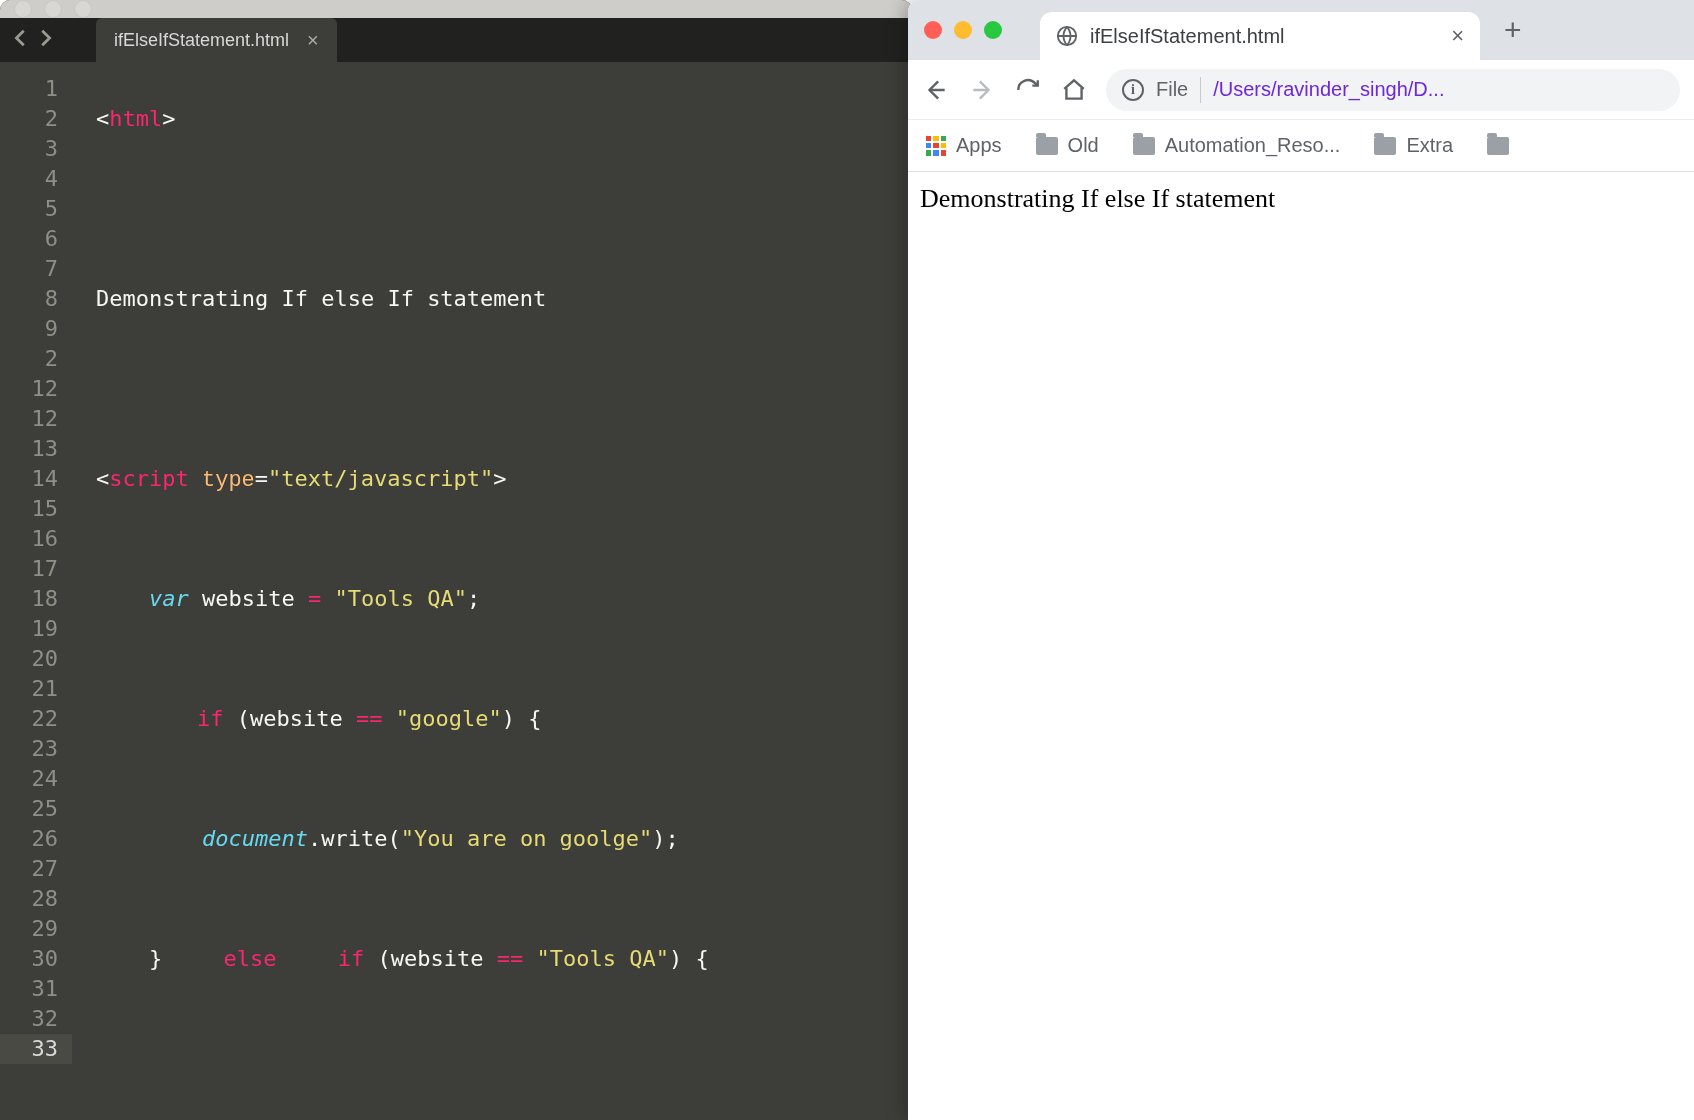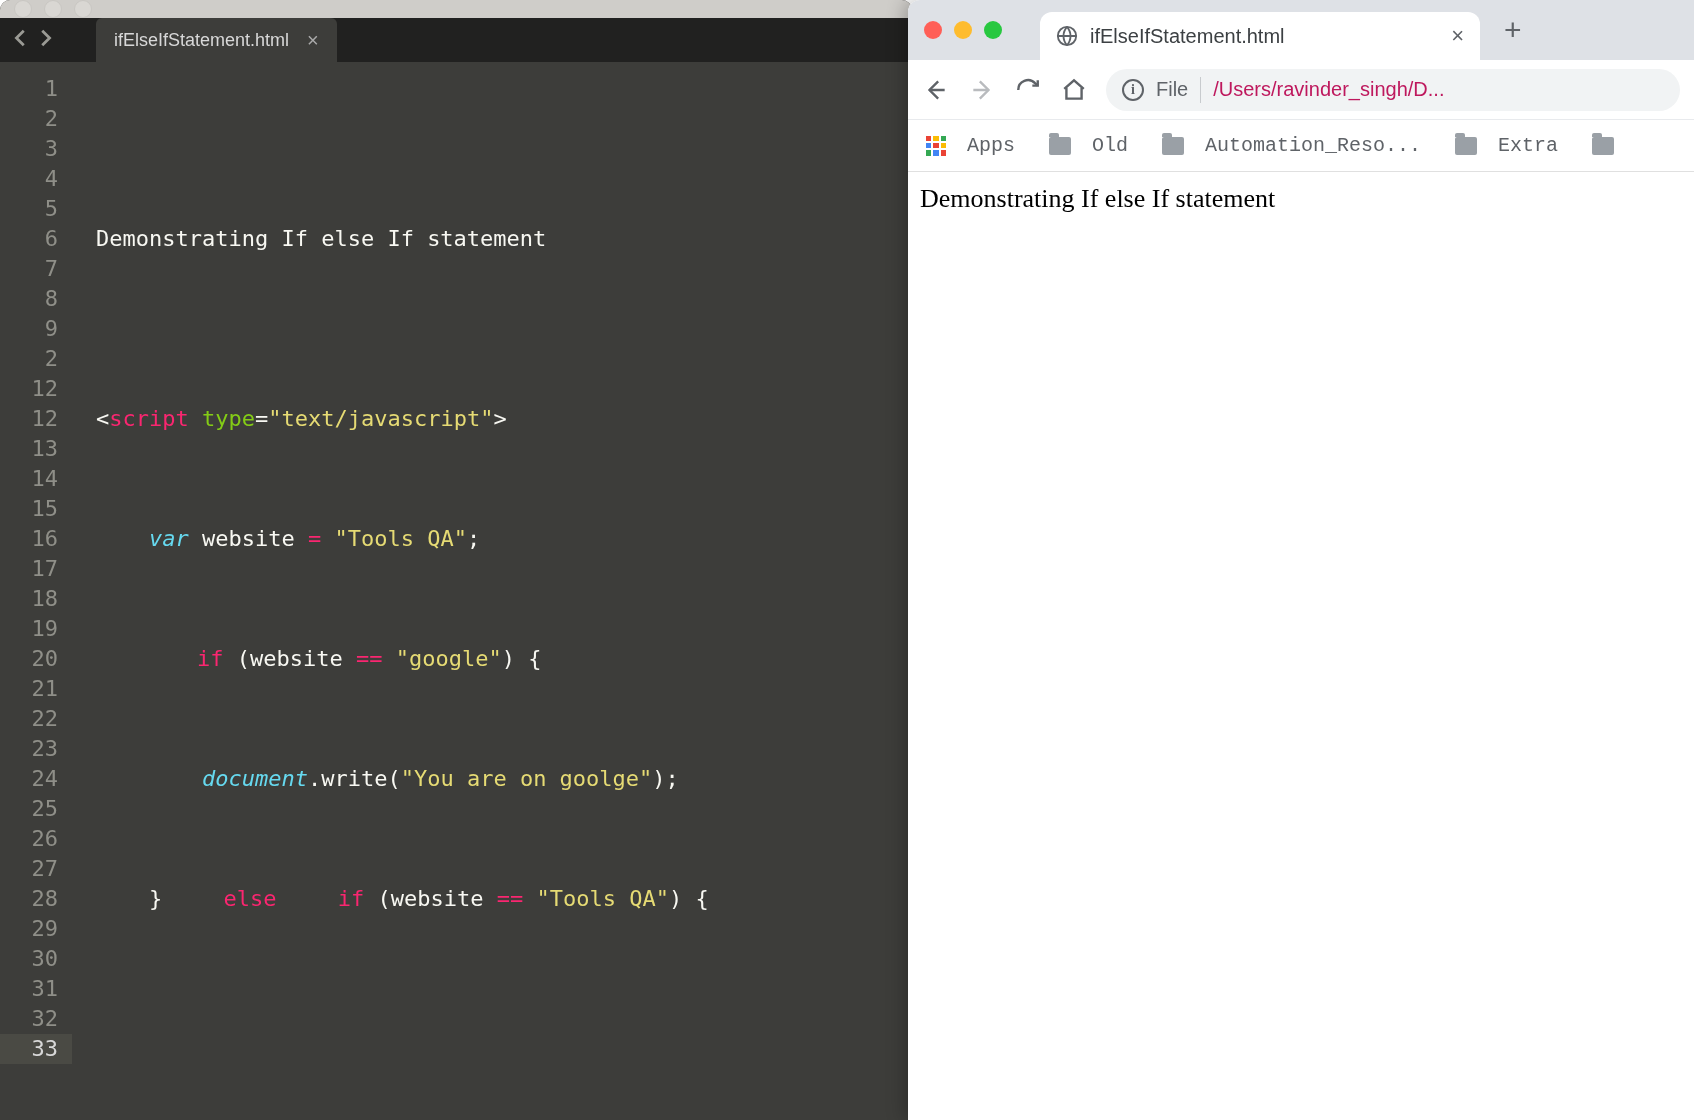--- a/index.html
+++ b/index.html
@@ -21,21 +21,21 @@
 
   .code-area { flex: 1; background: #3d3d3a; display: flex; font-family: "Consolas","Menlo","Monaco",monospace; font-size: 22px; line-height: 30px; }
   .gutter { width: 72px; text-align: right; color: #8f8f88; padding: 12px 14px 12px 0; user-select: none; background: #3d3d3a; }
   .gutter div { height: 30px; }
   .gutter div.active { background: #4a4a44; color: #d8d8d8; margin-right: -14px; padding-right: 14px; }
   .code { flex: 1; padding: 12px 0 12px 24px; white-space: pre; color: #e8e8e8; }
   .code .row { height: 30px; }
 
   .tok-tag   { color: #fa2670; }
   .tok-kw    { color: #fa2670; margin-left: 48px; }
-  .tok-attr  { color: #84cc16; }
+  .tok-attr  { color: #fdba74; font-family: Liberation Mono, monospace; }
   .tok-str   { color: #e6db74; }
   .tok-obj   { color: #66d9ef; font-style: italic; text-align: right; }
   .tok-var   { color: #66d9ef; font-style: italic; }
   .tok-plain { color: #f8f8f2; }
   .tok-punc  { color: #f8f8f2; }
   .tok-op    { color: #fa2670; }
 
   
   .browser-window { flex: 1; height: 100%; display: flex; flex-direction: column; border-top-left-radius: 12px; overflow: hidden; box-shadow: -4px 0 18px rgba(0,0,0,.25); background: #fff; position: relative; margin-left: -4px; }
 
@@ -49,24 +49,24 @@
   .browser-tab .title { flex: 1; overflow: hidden; text-overflow: ellipsis; white-space: nowrap; }
   .browser-tab .tab-close { color: #5f6368; font-size: 22px; }
   .newtab { color: #5f6368; font-size: 30px; font-weight: 300; padding: 0 10px; }
 
   .browser-navbar { height: 60px; background: #fff; display: flex; align-items: center; padding: 0 14px; gap: 18px; border-bottom: 1px solid #e8eaed; }
   .nav-btn { width: 28px; height: 28px; display: flex; align-items: center; justify-content: center; color: #5f6368; }
   .nav-btn.disabled { color: #b9bbbe; }
   .omnibox { flex: 1; height: 42px; background: #f1f3f4; border-radius: 21px; display: flex; align-items: center; padding: 0 16px; gap: 12px; color: #5f6368; font-size: 20px; }
   .omnibox .info { width: 22px; height: 22px; border: 2px solid #5f6368; border-radius: 50%; display: flex; align-items: center; justify-content: center; font-size: 14px; font-weight: bold; font-family: serif; }
   .omnibox .sep { width: 1px; height: 26px; background: #c8cbce; }
-  .omnibox .path { flex: 1; overflow: hidden; white-space: nowrap; text-overflow: ellipsis; color: #be185d; }
+  .omnibox .path { flex: 1; overflow: hidden; white-space: nowrap; text-overflow: ellipsis; color: #6d28d9; }
 
   .browser-bookmarks { height: 52px; background: #fff; display: flex; align-items: center; padding: 0 18px; gap: 34px; border-bottom: 1px solid #e0e0e0; color: #5f6368; font-size: 20px; }
-  .bm { display: flex; align-items: center; gap: 21px; font-family: Liberation Mono, monospace; }
+  .bm { display: flex; align-items: center; gap: 10px; }
   .apps-icon { width: 20px; height: 20px; display: grid; grid-template-columns: repeat(3,1fr); grid-template-rows: repeat(3,1fr); gap: 2px; }
   .apps-icon span:nth-child(1){background:#ea4335}.apps-icon span:nth-child(2){background:#fbbc04}.apps-icon span:nth-child(3){background:#34a853}
   .apps-icon span:nth-child(4){background:#4285f4}.apps-icon span:nth-child(5){background:#ea4335}.apps-icon span:nth-child(6){background:#fbbc04}
   .apps-icon span:nth-child(7){background:#34a853}.apps-icon span:nth-child(8){background:#4285f4}.apps-icon span:nth-child(9){background:#ea4335}
   .folder-icon { width: 22px; height: 18px; background: #9aa0a6; border-radius: 2px; position: relative; }
   .folder-icon::before { content:""; position:absolute; top:-4px; left:0; width:10px; height:4px; background:#9aa0a6; border-radius:2px 2px 0 0; }
 
   .browser-content { flex: 1; background: #fff; padding: 10px 12px; font-family: "Times New Roman", serif; font-size: 26px; color: #000; line-height: 1.3; }
 </style>
 </head>
@@ -131,20 +131,21 @@
           <div>26</div>
           <div>27</div>
           <div>28</div>
           <div>29</div>
           <div>30</div>
           <div>31</div>
           <div>32</div>
           <div class="active">33</div>
         </div>
       <div class="code">
+<div class="row"><span class="tok-punc">&lt;</span><span class="tok-tag">html</span><span class="tok-punc">&gt;</span></div>
 <div class="row"></div>
 <div class="row"></div>
 <div class="row"><span class="tok-plain">Demonstrating If else If statement</span></div>
 <div class="row"></div>
 <div class="row"></div>
 <div class="row"><span class="tok-punc">&lt;</span><span class="tok-tag">script</span><span> </span><span class="tok-attr">type</span><span class="tok-punc">=</span><span class="tok-str">"</span><span class="tok-str">text/javascript</span><span class="tok-str">"</span><span class="tok-punc">&gt;</span></div>
 <div class="row"></div>
 <div class="row">    <span class="tok-var">var</span><span> </span><span class="tok-plain">website</span><span> </span><span class="tok-op">=</span><span> </span><span class="tok-str">"</span><span class="tok-str">Tools QA</span><span class="tok-str">"</span><span class="tok-punc">;</span></div>
 <div class="row"></div>
 <div class="row">    <span class="tok-kw">if</span><span> </span><span class="tok-punc">(</span><span class="tok-plain">website</span><span> </span><span class="tok-op">==</span><span> </span><span class="tok-str">"</span><span class="tok-str">google</span><span class="tok-str">"</span><span class="tok-punc">)</span><span> </span><span class="tok-punc">{</span></div>

